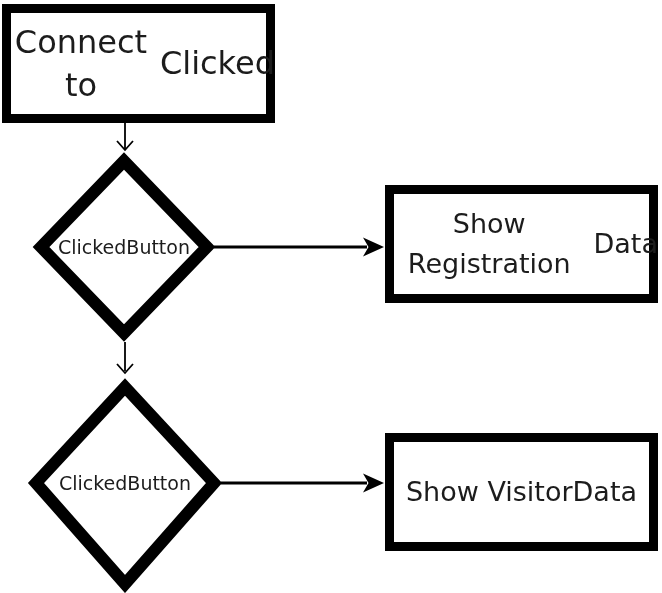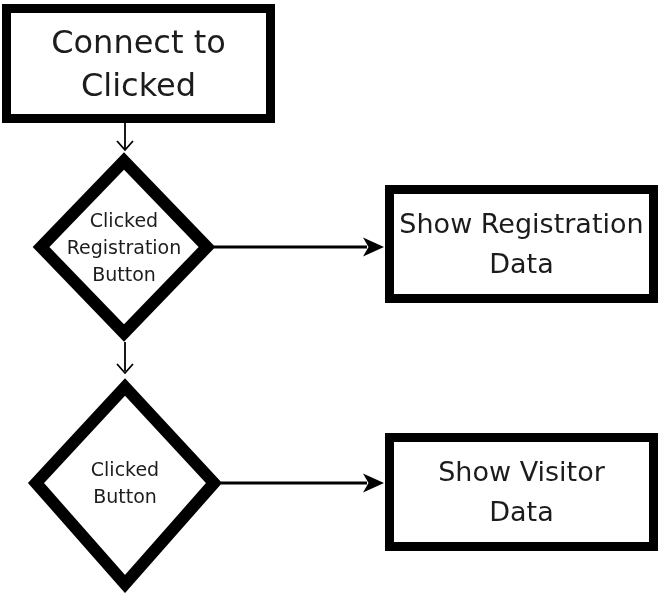--- a/index.html
+++ b/index.html
@@ -27,21 +27,21 @@
   .thin line, .thin polyline {
     stroke: var(--stroke, #000000);
     stroke-width: 1.8;
     fill: none;
   }
   .mid { stroke: var(--stroke, #000000); stroke-width: 3; }
   .head { fill: var(--stroke, #000000); stroke: none; }
   .label {
     position: absolute;
     display: flex;
-    flex-direction: column;
+    flex-direction: row;
     align-items: center;
     justify-content: center;
     text-align: center;
     color: var(--text, #1c1c1c);
   }
   .label span { display: block; }
   .lbl-connect          { left: 2px;   top: 4px;   width: 273px; height: 119px; font-size: 32px; line-height: 43px; }
   .lbl-reg-decision     { left: 44px;  top: 167px; width: 160px; height: 160px; font-size: 19px; line-height: 27px; }
   .lbl-show-reg         { left: 385px; top: 185px; width: 273px; height: 118px; font-size: 27px; line-height: 40px; }
   .lbl-visitor-decision { left: 45px;  top: 403px; width: 160px; height: 160px; font-size: 19px; line-height: 27px; }
@@ -80,21 +80,20 @@
     </g>
   </svg>
 
   <div class="label lbl-connect">
     <span>Connect to</span>
     <span>Clicked</span>
   </div>
 
   <div class="label lbl-reg-decision">
     <span>Clicked</span>
-    <span>Registration</span>
     <span>Button</span>
   </div>
 
   <div class="label lbl-show-reg">
     <span>Show Registration</span>
     <span>Data</span>
   </div>
 
   <div class="label lbl-visitor-decision">
     <span>Clicked</span>

